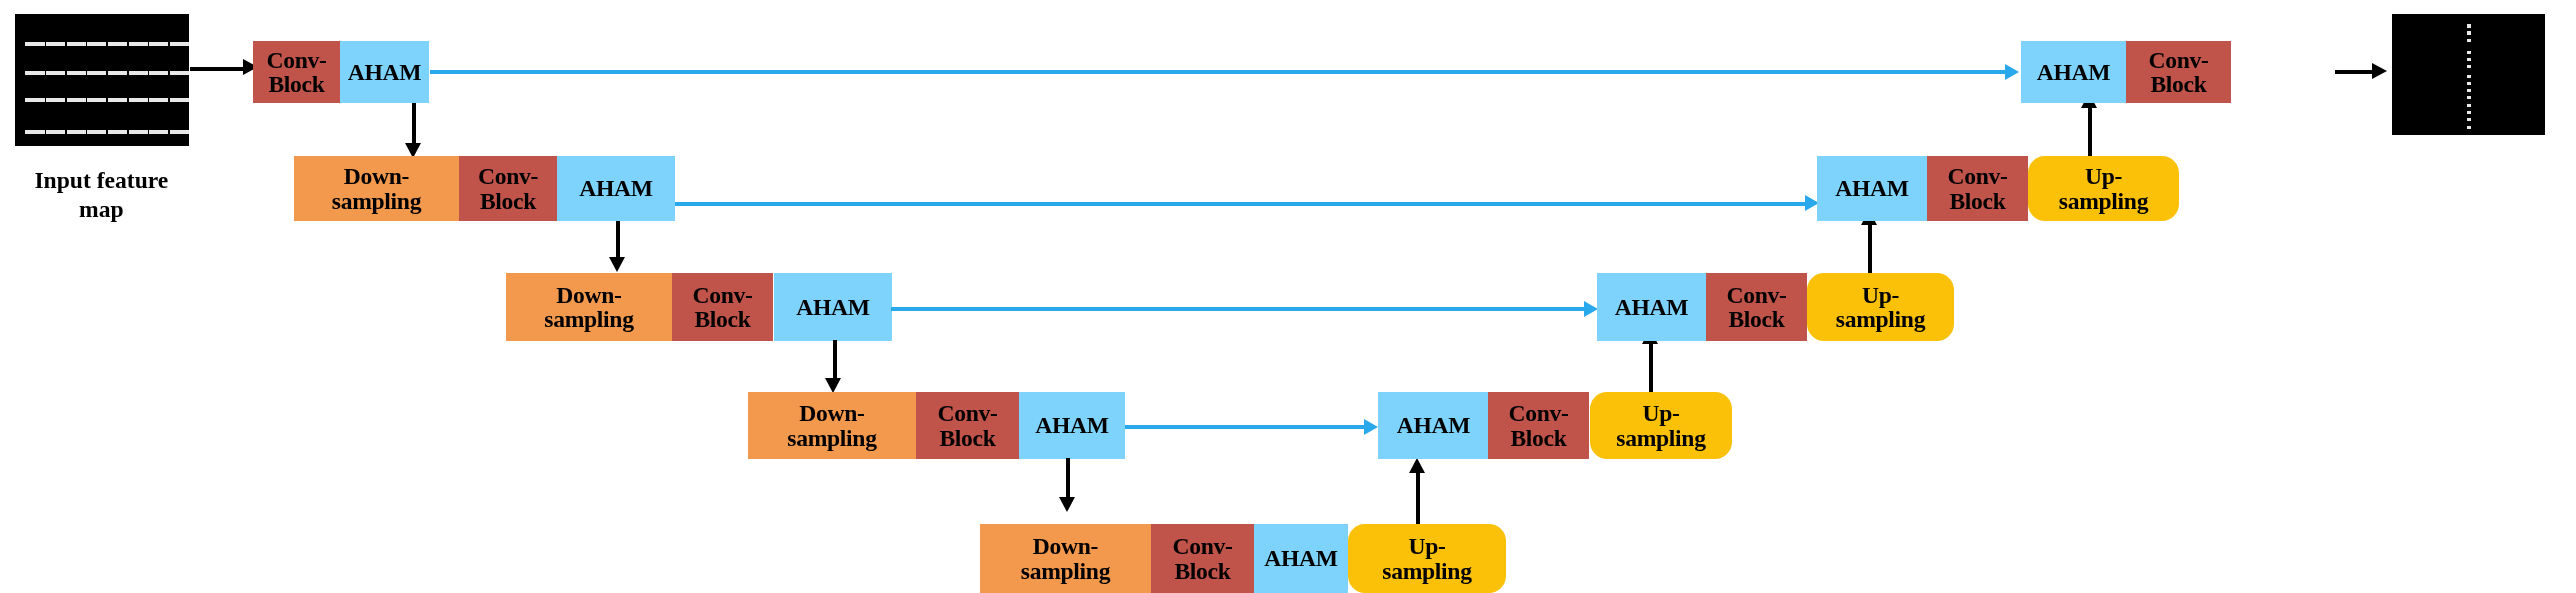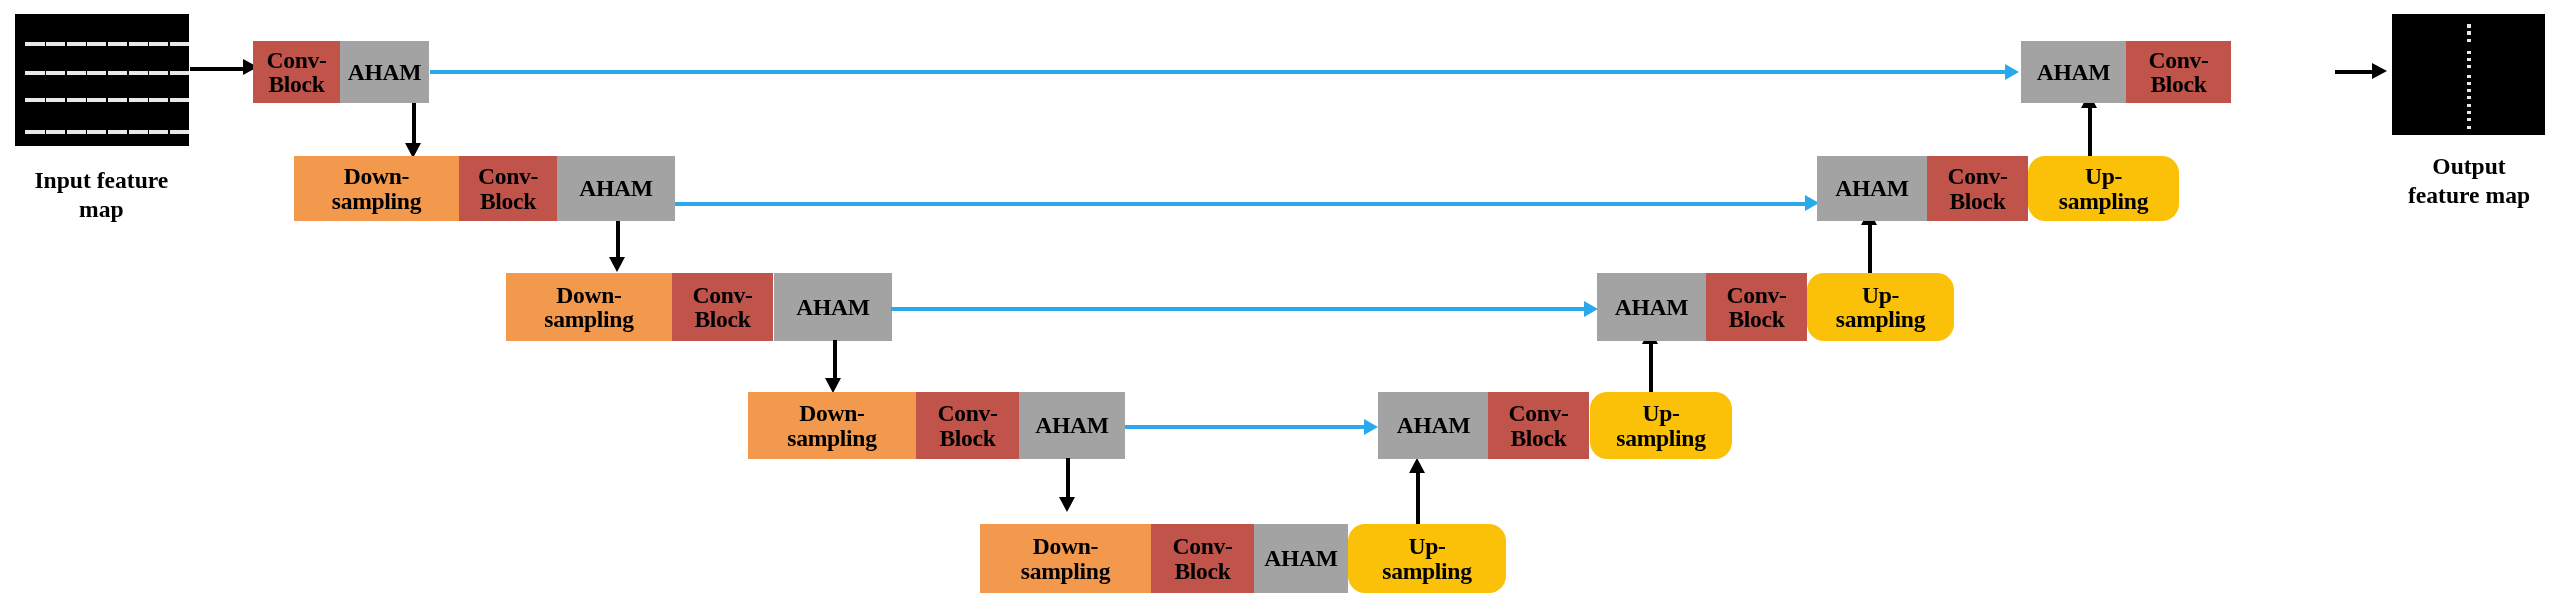--- a/index.html
+++ b/index.html
@@ -26,21 +26,21 @@
     justify-content: center;
     text-align: center;
     color: #000000;
     font-weight: 700;
     line-height: 1.02;
     letter-spacing: -0.3px;
     white-space: pre-line;
     overflow: hidden;
   }
   .c-conv   { background: #C0544B; font-family: Liberation Serif, serif; }
-  .c-aham   { background: #a3a3a3; }
+  .c-aham   { background: #7dd3fc; }
   .c-down   { background: #F2994E; }
   .c-up     { background: #FBC108; border-radius: 17px; }
   .c-final  { background: #8DC63F; }
 
   
   .fmap {
     position: absolute;
     background: #000000;
     overflow: hidden;
   }
@@ -265,17 +265,15 @@
     <div class="dot" style="left:75px; top:75px;"></div>
     <div class="dot" style="left:75px; top:82px;"></div>
 
     <div class="dot" style="left:75px; top:90px;"></div>
     <div class="dot" style="left:75px; top:97px;"></div>
     <div class="dot" style="left:75px; top:104px;"></div>
 
     <div class="dot" style="left:75px; top:112px;"></div>
   </div>
 
-  <div class="caption" style="left:2379px; top:152px; width:180px; font-size:23.6px;">Output
-feature map</div>
 
 </div>
 
 
 </body></html>

